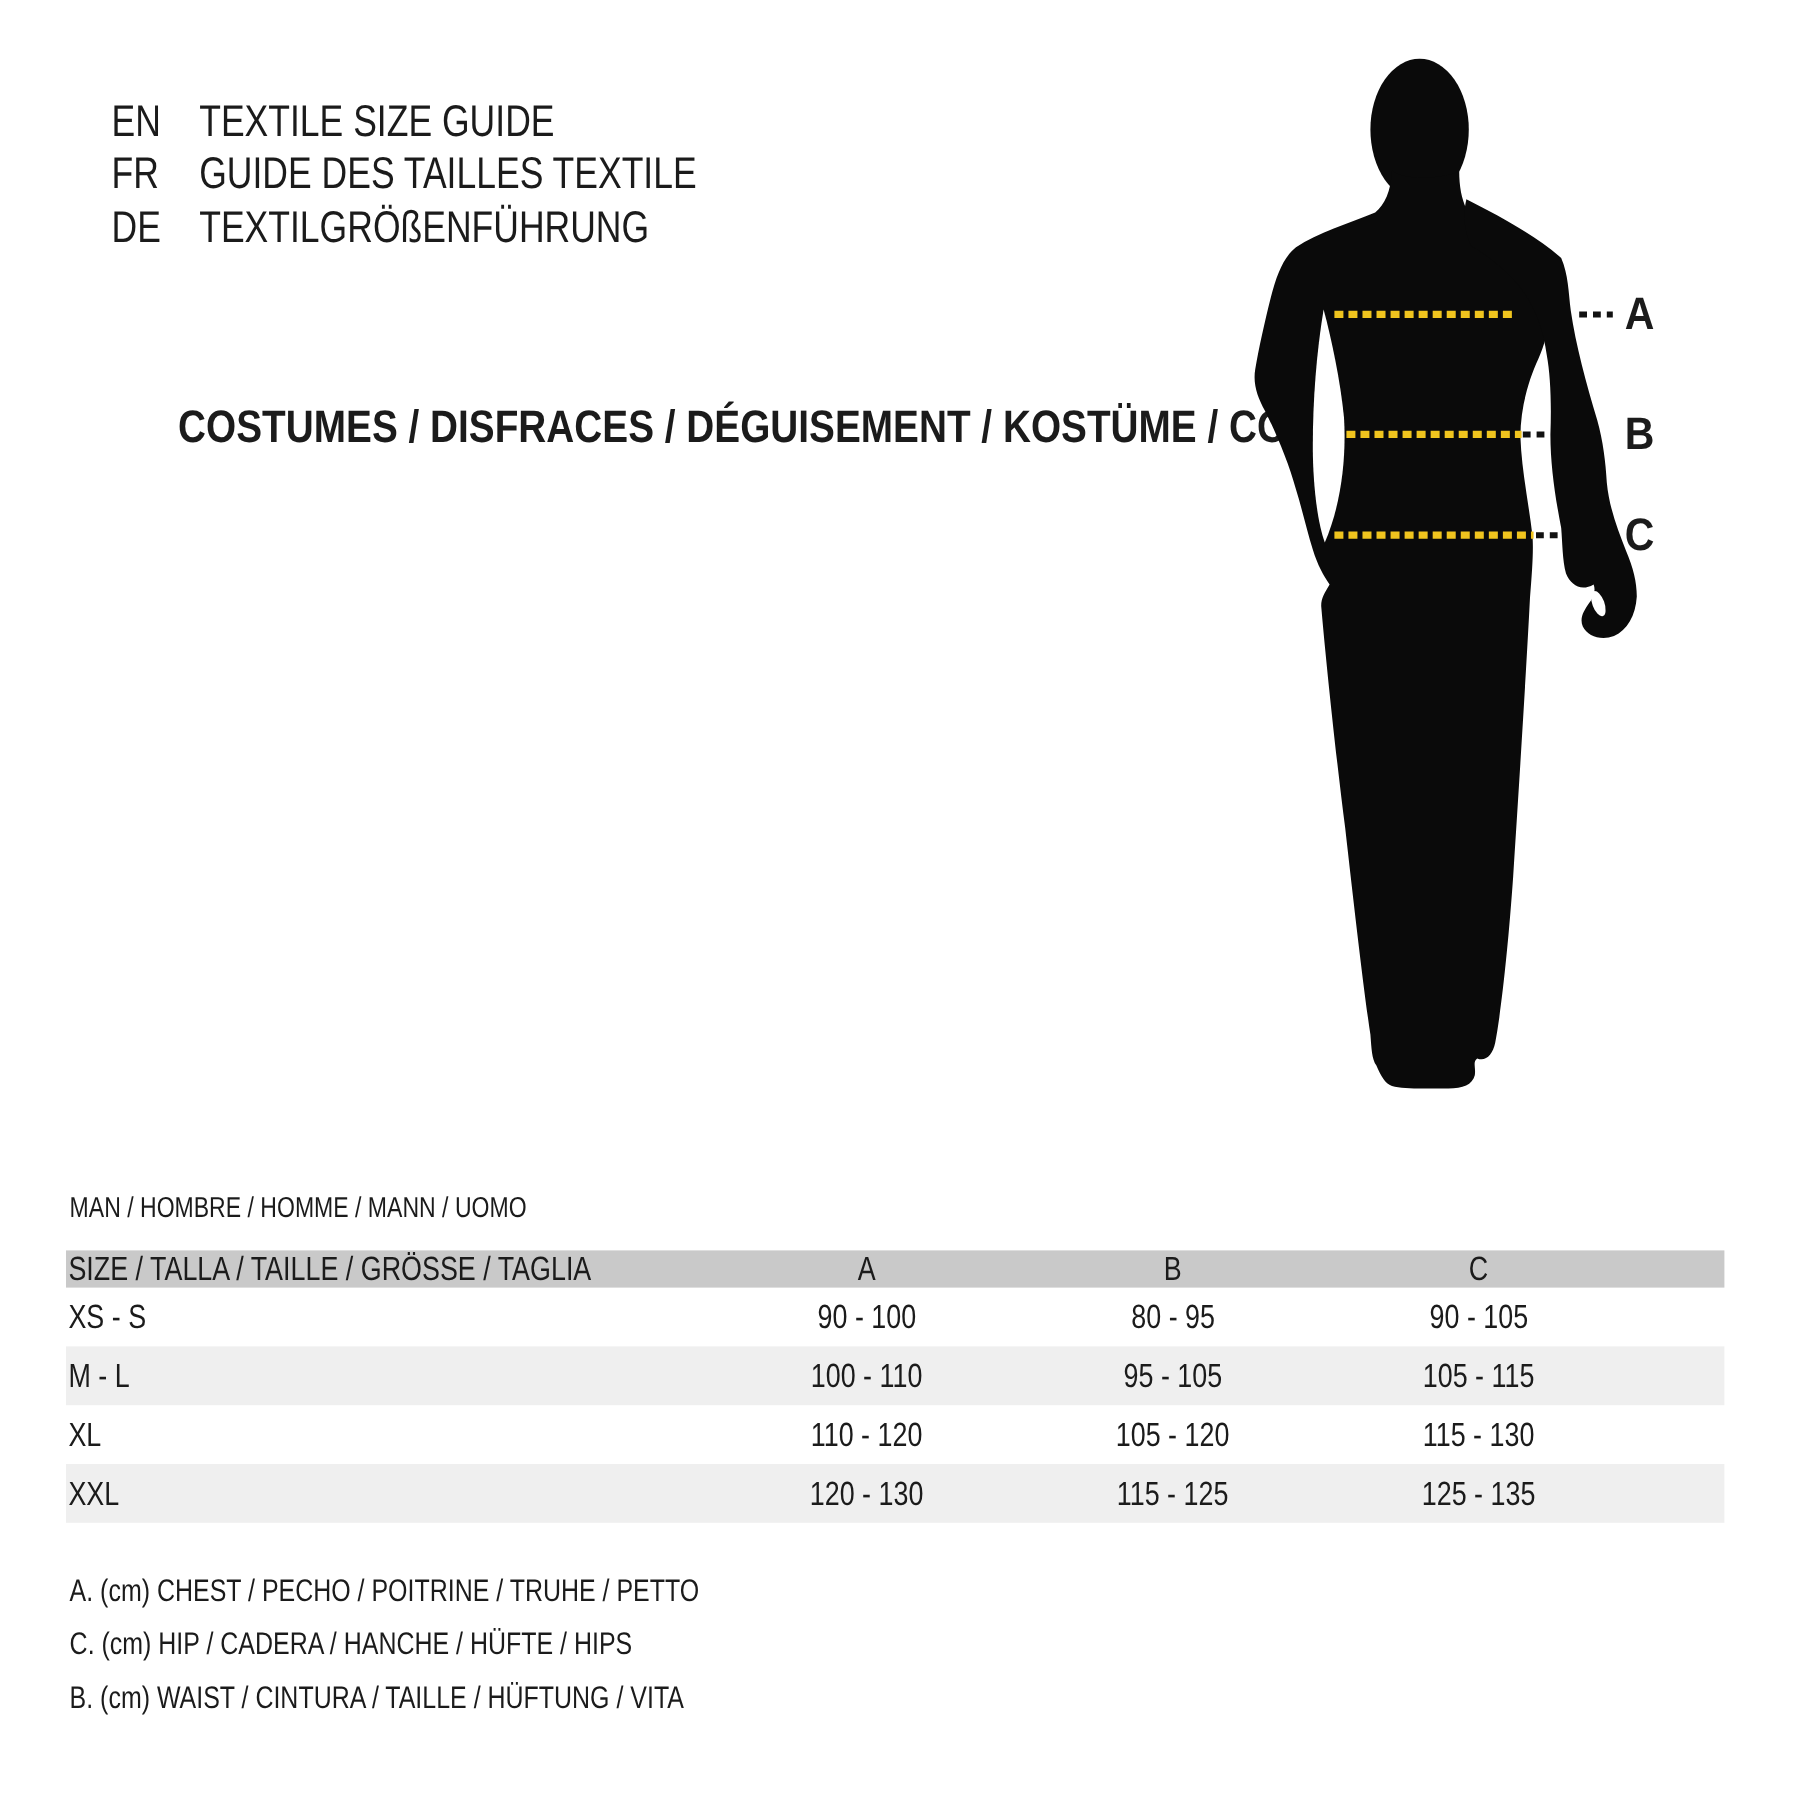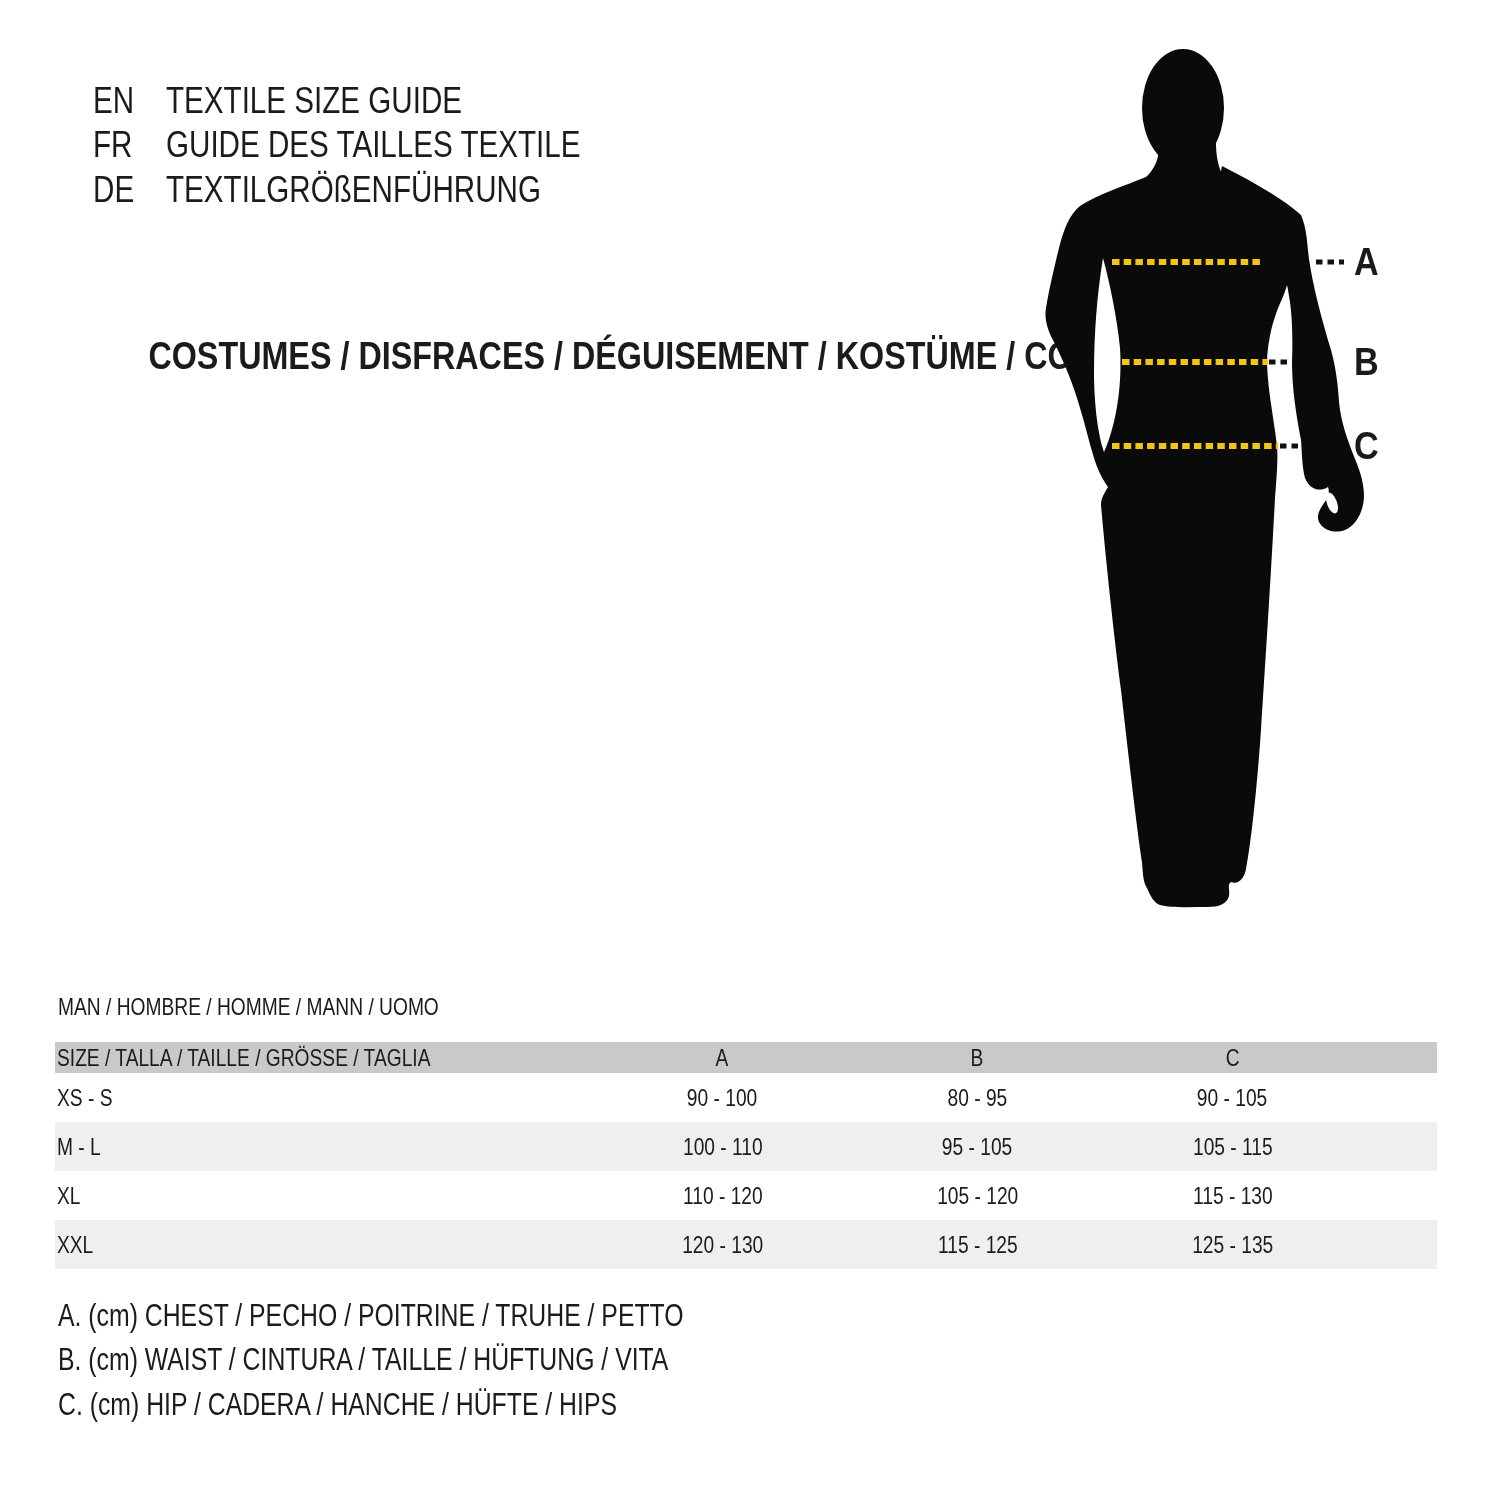--- a/index.html
+++ b/index.html
@@ -28,31 +28,31 @@
   .figure{position:absolute;left:1020px;top:35px;width:400px;height:890px;}
   .measure-label{position:absolute;left:1354px;font-size:38px;line-height:42px;font-weight:700;transform:scaleX(0.9);transform-origin:0 50%;}
   #label-a{top:241px;}
   #label-b{top:341px;}
   #label-c{top:425px;}
 
   
   .man-title{position:absolute;left:58px;top:987px;font-size:24px;line-height:40px;}
 
   
-  .size-table{position:absolute;left:55px;top:1042px;width:1382px;font-size:24px;}
+  .size-table{position:absolute;left:55px;top:1042px;width:1382px;font-size:28px;}
   .t-row{display:grid;grid-template-columns:540px 255px 255px 255px 77px;align-items:center;height:49px;}
   .t-head{height:31px;background:var(--table_header_grey);}
   .t-row:nth-child(odd):not(.t-head){background:var(--table_alt_row_grey);}
   .c-size{padding-left:2px;text-align:left;}
   .c-val{text-align:center;}
   .c-val .cond{transform-origin:50% 50%;}
 
   
   .legend{position:absolute;left:58px;top:1293px;}
-  .legend-row{height:44.6px;display:flex;align-items:center;font-size:31px;line-height:1;}
+  .legend-row{height:44.6px;display:flex;align-items:flex-end;font-size:26px;line-height:1;}
 </style>
 </head>
 <body>
 
 <div class="lang-block">
   <div class="lang-row">
     <span class="lang-code"><span class="cond">EN</span></span>
     <span class="cond">TEXTILE SIZE GUIDE</span>
   </div>
   <div class="lang-row">
@@ -180,18 +180,18 @@
     <div class="c-val"><span class="cond ctr">125 - 135</span></div>
     <div></div>
   </div>
 </div>
 
 <div class="legend">
   <div class="legend-row">
       <span class="cond">A. (cm) CHEST / PECHO / POITRINE / TRUHE / PETTO</span>
     </div>
   <div class="legend-row">
-      <span class="cond">B. (cm) WAIST / CINTURA / TAILLE / HÜFTUNG / VITA</span>
+      <span class="cond">C. (cm) HIP / CADERA / HANCHE / HÜFTE / HIPS</span>
     </div>
   <div class="legend-row">
-      <span class="cond">C. (cm) HIP / CADERA / HANCHE / HÜFTE / HIPS</span>
+      <span class="cond">B. (cm) WAIST / CINTURA / TAILLE / HÜFTUNG / VITA</span>
     </div>
 </div>
 
 </body></html>

